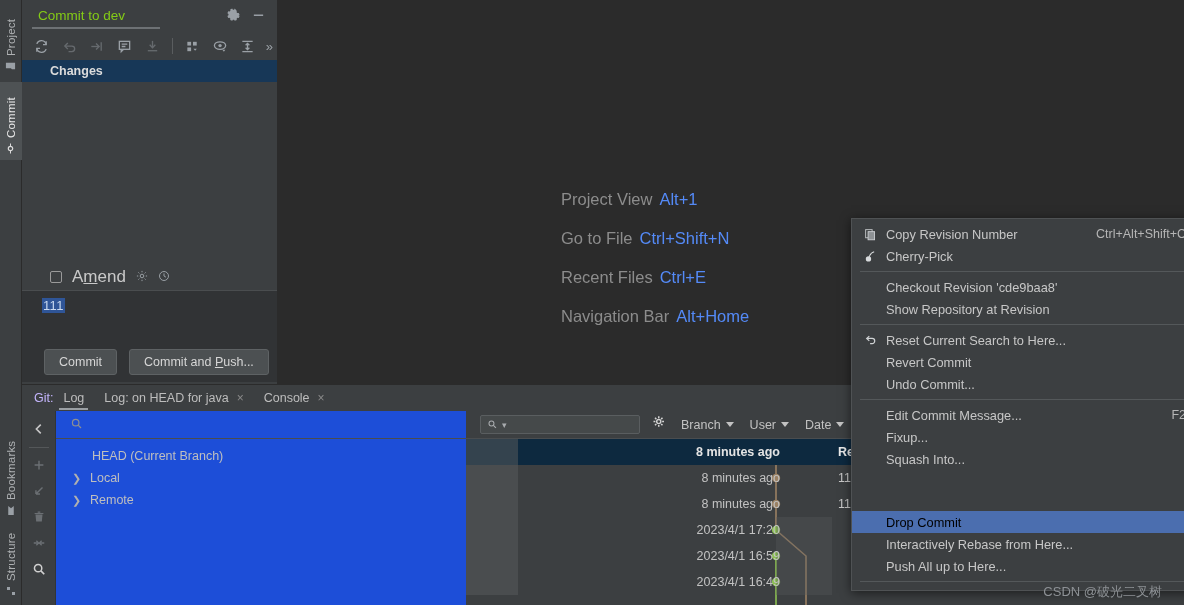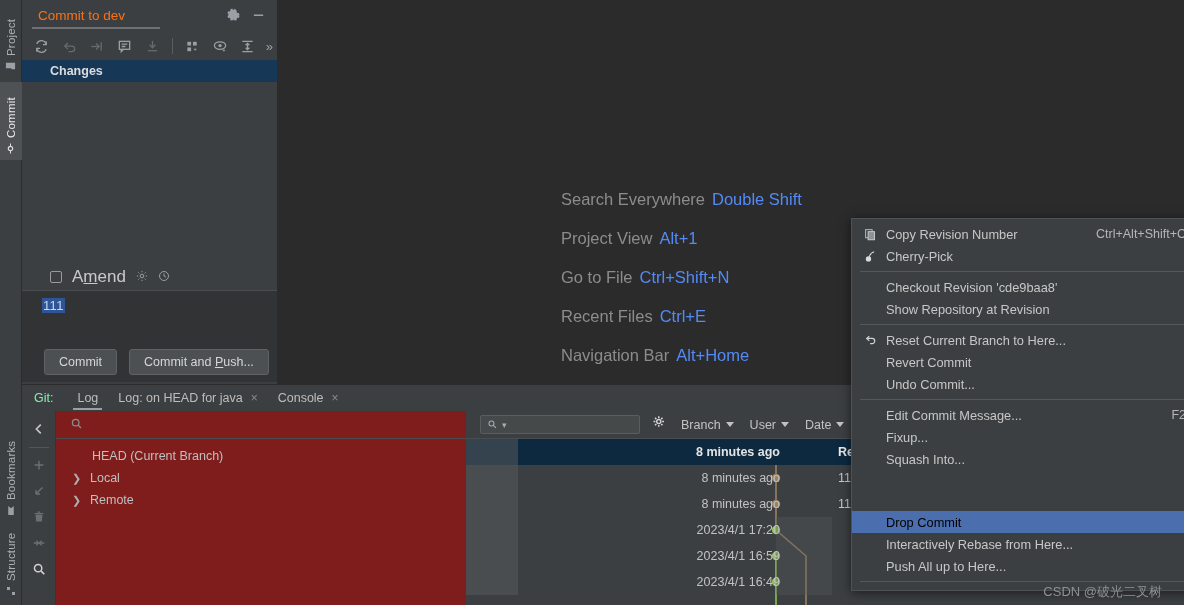--- a/index.html
+++ b/index.html
@@ -29,21 +29,21 @@
   
   .commitwin {
     position: absolute; left: 22px; top: 0; width: 256px; height: 384px;
     background: #3c3f41; border-right: 1px solid #2b2b2b;
   }
   .cw-header {
     position: relative; height: 32px; background: #3c3f41;
     display: flex; align-items: center;
   }
   .cw-title {
-    color: #f97316; font-size: 13.5px; margin-left: 16px;
+    color: #84cc16; font-size: 13.5px; margin-left: 16px;
     padding-bottom: 2px;
   }
   .cw-title-underline {
     position: absolute; left: 10px; bottom: 3px; width: 128px; height: 2px;
     background: #6d7174;
   }
   .cw-hdr-icons { margin-left: auto; display: flex; align-items: center; gap: 12px; padding-right: 12px; }
   .ic { fill: none; stroke: #9aa0a6; stroke-width: 1.4; }
 
   .cw-toolbar {
@@ -104,42 +104,42 @@
 
   
   .gitwin {
     position: absolute; left: 22px; top: 384px; right: 0; bottom: 0;
     background: #3c3f41; border-top: 1px solid #2b2b2b;
   }
   .git-tabs {
     height: 26px; display: flex; align-items: center; gap: 0;
     padding-left: 12px; background: #3c3f41; font-size: 12.5px;
   }
-  .git-label { color: #86efac; margin-right: 14px; }
+  .git-label { color: #c4b5fd; }
   .gtab {
     color: #bdbdbd; padding: 3px 10px 4px 10px; position: relative;
     display: flex; align-items: center; gap: 8px; white-space: nowrap;
   }
   .gtab.active::after {
     content: ""; position: absolute; left: 6px; right: 6px; bottom: -1px;
     height: 2px; background: #9a9fa3;
   }
   .xmark { color: #8a8a8a; font-size: 12px; }
 
   .git-body { position: absolute; left: 0; top: 26px; right: 0; bottom: 0; display: flex; }
 
   .git-sidetools {
     width: 34px; background: #3c3f41; border-right: 1px solid #323436;
     display: flex; flex-direction: column; align-items: center; padding-top: 6px; gap: 2px;
   }
   .sbtn { width: 26px; height: 24px; display: flex; align-items: center; justify-content: center; }
   .sbtn.dim { opacity: .5; }
   .sdiv { width: 20px; height: 1px; background: #545759; margin: 4px 0 3px 0; }
 
-  .branchpane { width: 410px; background: #7f1d1d; position: relative; }
+  .branchpane { width: 410px; background: #1d4ed8; position: relative; }
   .searchbar {
     height: 28px; display: flex; align-items: center; padding-left: 14px;
     border-bottom: 1px solid #4a4d4f;
   }
   .searchbar .ph { color: #7a7d80; font-size: 12.5px; margin-left: 8px; }
   .btree { padding-top: 6px; }
   .bnode {
     height: 22px; display: flex; align-items: center; color: #bfbfbf;
     font-size: 12.5px; padding-left: 16px; gap: 8px;
   }
@@ -360,23 +360,20 @@
         <span>Commit</span>
       </button>
       <button class="btn">
         <span>Commit and <u>P</u>ush...</span>
       </button>
     </div>
   </div>
 
   <div class="editor">
     <div class="shortcuts">
-      <div class="srow">
-        <span>Search Everywhere</span><span class="key">Double Shift</span>
-      </div>
       <div class="srow">
         <span>Project View</span><span class="key">Alt+1</span>
       </div>
       <div class="srow">
         <span>Go to File</span><span class="key">Ctrl+Shift+N</span>
       </div>
       <div class="srow">
         <span>Recent Files</span><span class="key">Ctrl+E</span>
       </div>
       <div class="srow">
@@ -586,21 +583,21 @@
 
     <div class="msep"></div>
 
     <div class="mi hasicon">
       <span class="micon">
         <svg width="13" height="13" viewBox="0 0 16 16">
             <path d="M4 5.5h6a3.2 3.2 0 010 6.4H7.5" fill="none" stroke="#d0d3d5" stroke-width="1.5"></path>
             <path d="M6.5 2.6L3.3 5.6l3.2 2.9" fill="none" stroke="#d0d3d5" stroke-width="1.5"></path>
           </svg>
       </span>
-      <span class="mtext">Reset Current Branch to Here...</span>
+      <span class="mtext">Reset Current Search to Here...</span>
     </div>
     <div class="mi">
       <span class="mtext">Revert Commit</span>
     </div>
     <div class="mi">
       <span class="mtext">Undo Commit...</span>
     </div>
 
     <div class="msep"></div>
 

